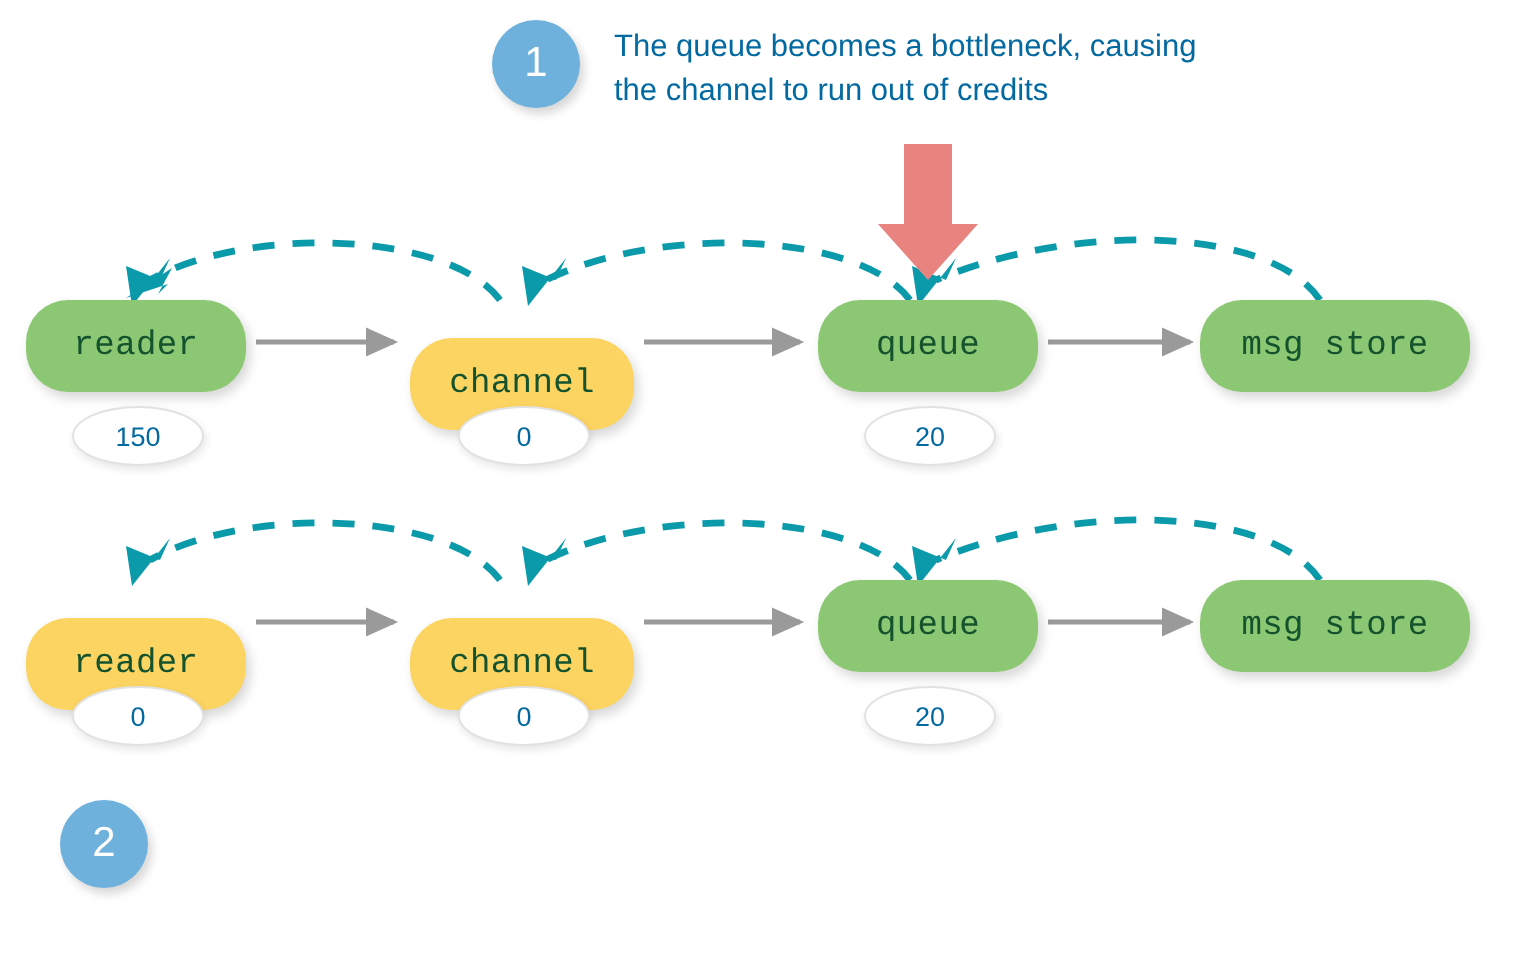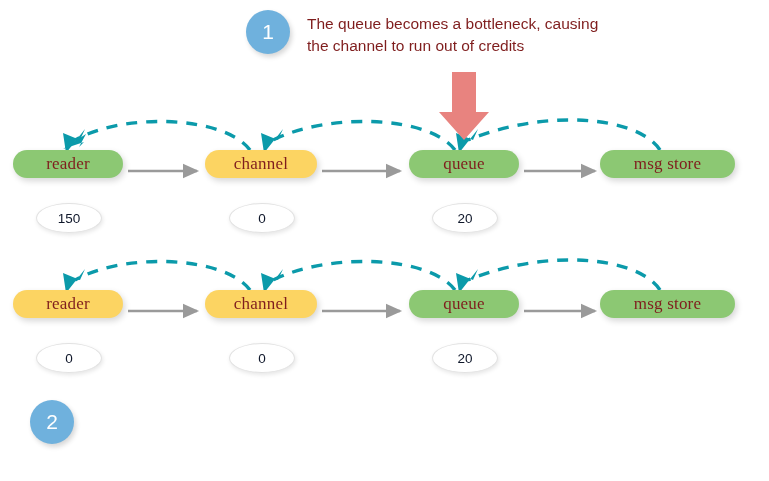--- a/index.html
+++ b/index.html
@@ -37,60 +37,60 @@
     color: #ffffff;
     font-size: 21px;
     line-height: 44px;
     text-align: center;
     flex: 0 0 auto;
     box-shadow: 2px 3px 5px rgba(0,0,0,0.16);
     font-family: "Liberation Sans", sans-serif;
   }
   .callout-text {
     margin-left: 17px;
-    color: #7f1d1d;
+    color: #0369a1;
     font-size: 15.5px;
     line-height: 22px;
     white-space: pre-line;
     padding-top: 3px;
     font-family: "Liberation Sans", sans-serif;
   }
 
   #callout-1 { left: 246px; top: 10px; width: 520px; }
   #callout-2 { left: 30px;  top: 400px; width: 730px; }
 
   
   .row { position: absolute; left: 0; width: 769px; height: 120px; }
   #row-1 { top: 105px; }
   #row-2 { top: 253px; }
 
   .node {
     position: absolute;
-    height: 28px;
+    height: 46px;
     border-radius: 21px;
-    color: #7f1d1d;
+    color: #14532d;
     font-size: 17px;
     display: flex;
     align-items: center;
     justify-content: center;
     box-shadow: 2px 3px 6px rgba(0,0,0,0.16);
-    font-family: Liberation Serif, serif;
+    font-family: Liberation Mono, monospace;
     letter-spacing: 0.2px;
   }
   .node.green  { background: #8CC873; }
-  .node.yellow { background: #FCD462; }
+  .node.yellow { background: #FCD462; margin-top: 19px; }
 
   .badge {
     position: absolute;
     width: 64px;
     height: 28px;
     border-radius: 50%;
     background: #ffffff;
     border: 1px solid #e2e2e2;
-    color: #0f172a;
+    color: #0369a1;
     font-size: 13.5px;
     display: flex;
     align-items: center;
     justify-content: center;
     box-shadow: 1px 2px 4px rgba(0,0,0,0.10);
     font-family: "Liberation Sans", sans-serif;
   }
 
   svg.overlay {
     position: absolute;

